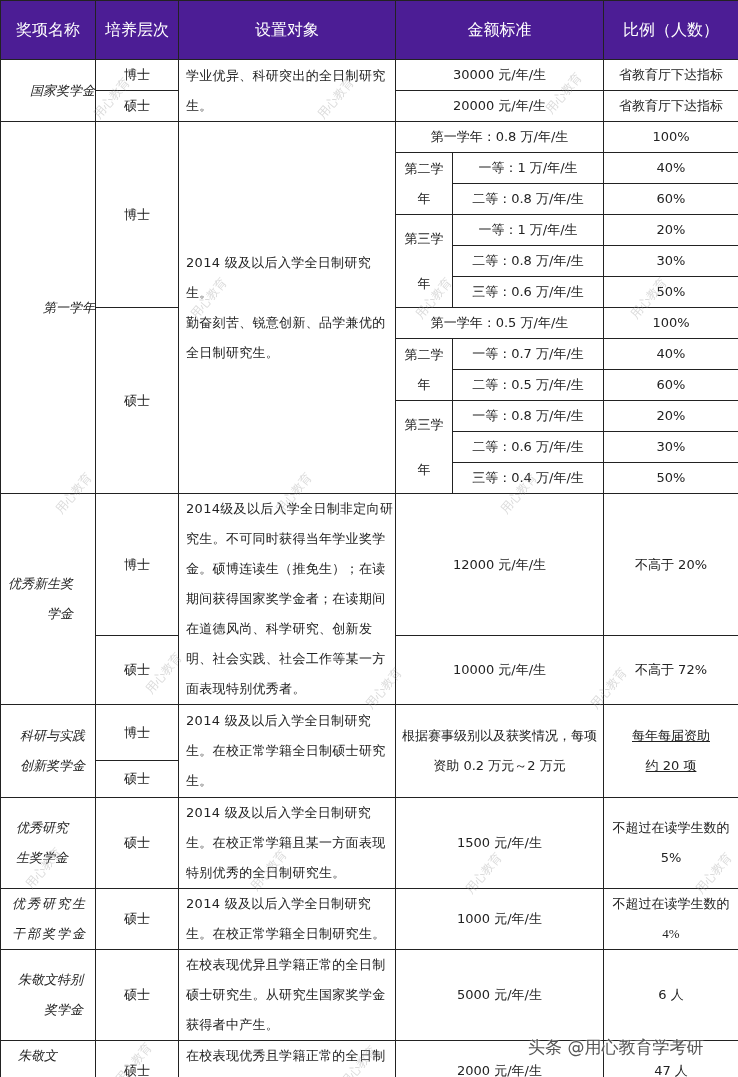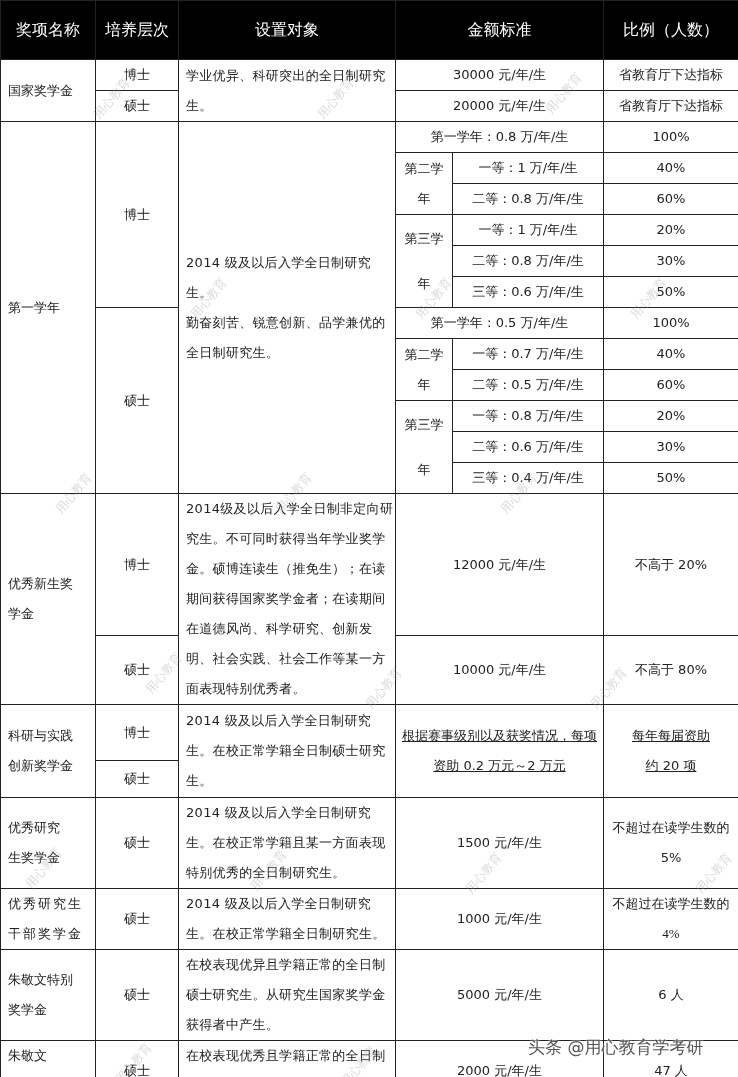--- a/index.html
+++ b/index.html
@@ -1,22 +1,22 @@
 <!DOCTYPE html>
 <html><head>
 <meta charset="utf-8">
 <style>
   html, body { margin: 0; padding: 0; background: #ffffff; }
   body { width: 738px; height: 1077px; overflow: hidden; position: relative;
          font-family: "DejaVu Sans", "Liberation Sans", sans-serif; color: #222; }
   table { border-collapse: collapse; position: absolute; left: 0; top: 0; width: 738px; table-layout: fixed; }
   td, th { border: 1px solid #222; font-size: 13px; padding: 0; vertical-align: middle; line-height: 30px; }
-  th { background: #000000; color: #ffffff; font-weight: normal; font-size: 16px; height: 58px; text-align: center; }
+  th { background: #4c1d95; color: #ffffff; font-weight: normal; font-size: 16px; height: 58px; text-align: center; }
   td.c { text-align: center; }
-  td.l { text-align: left; padding-left: 7px; }
+  td.l { text-align: right; padding-left: 7px; font-style: italic; }
   td.desc { text-align: left; padding-left: 7px; padding-right: 0; line-height: 30px; letter-spacing: 0.3px; }
   .wm { position: absolute; color: rgba(150,150,150,0.35); font-size: 12px; transform: rotate(-50deg); pointer-events: none; }
   .toutiao { position: absolute; left: 528px; top: 1036px; font-size: 17px; color: #555;
              text-shadow: 0 0 3px #fff, 0 0 3px #fff; }
 </style>
 </head>
 <body>
 
 <table>
   <colgroup>
@@ -115,28 +115,28 @@
     <tr style="height:139px">
       <td rowspan="2" class="l" style="padding-right:22px;">优秀新生奖学金</td>
       <td class="c">博士</td>
       <td rowspan="2" class="desc">2014级及以后入学全日制非定向研究生。不可同时获得当年学业奖学金。硕博连读生（推免生）；在读期间获得国家奖学金者；在读期间在道德风尚、科学研究、创新发明、社会实践、社会工作等某一方面表现特别优秀者。</td>
       <td colspan="2" class="c">12000 元/年/生</td>
       <td class="c">不高于 20%</td>
     </tr>
     <tr style="height:67px">
       <td class="c">硕士</td>
       <td colspan="2" class="c">10000 元/年/生</td>
-      <td class="c">不高于 80%</td>
+      <td class="c">不高于 72%</td>
     </tr>
 
     <tr style="height:54px">
       <td rowspan="2" class="l" style="padding-right:10px;">科研与实践创新奖学金</td>
       <td class="c">博士</td>
       <td rowspan="2" class="desc">2014 级及以后入学全日制研究生。在校正常学籍全日制硕士研究生。</td>
-      <td rowspan="2" colspan="2" class="c" style="padding:16px 6px;text-decoration:underline;">根据赛事级别以及获奖情况，每项资助 0.2 万元～2 万元</td>
+      <td rowspan="2" colspan="2" class="c" style="padding:16px 6px;">根据赛事级别以及获奖情况，每项资助 0.2 万元～2 万元</td>
       <td rowspan="2" class="c" style="padding:0 22px;text-decoration:underline;">每年每届资助约 20 项</td>
     </tr>
     <tr style="height:35px">
       <td class="c">硕士</td>
     </tr>
 
     <tr style="height:90px">
       <td class="l" style="padding-right:27px;">优秀研究生奖学金</td>
       <td class="c">硕士</td>
       <td class="desc">2014 级及以后入学全日制研究生。在校正常学籍且某一方面表现特别优秀的全日制研究生。</td>

